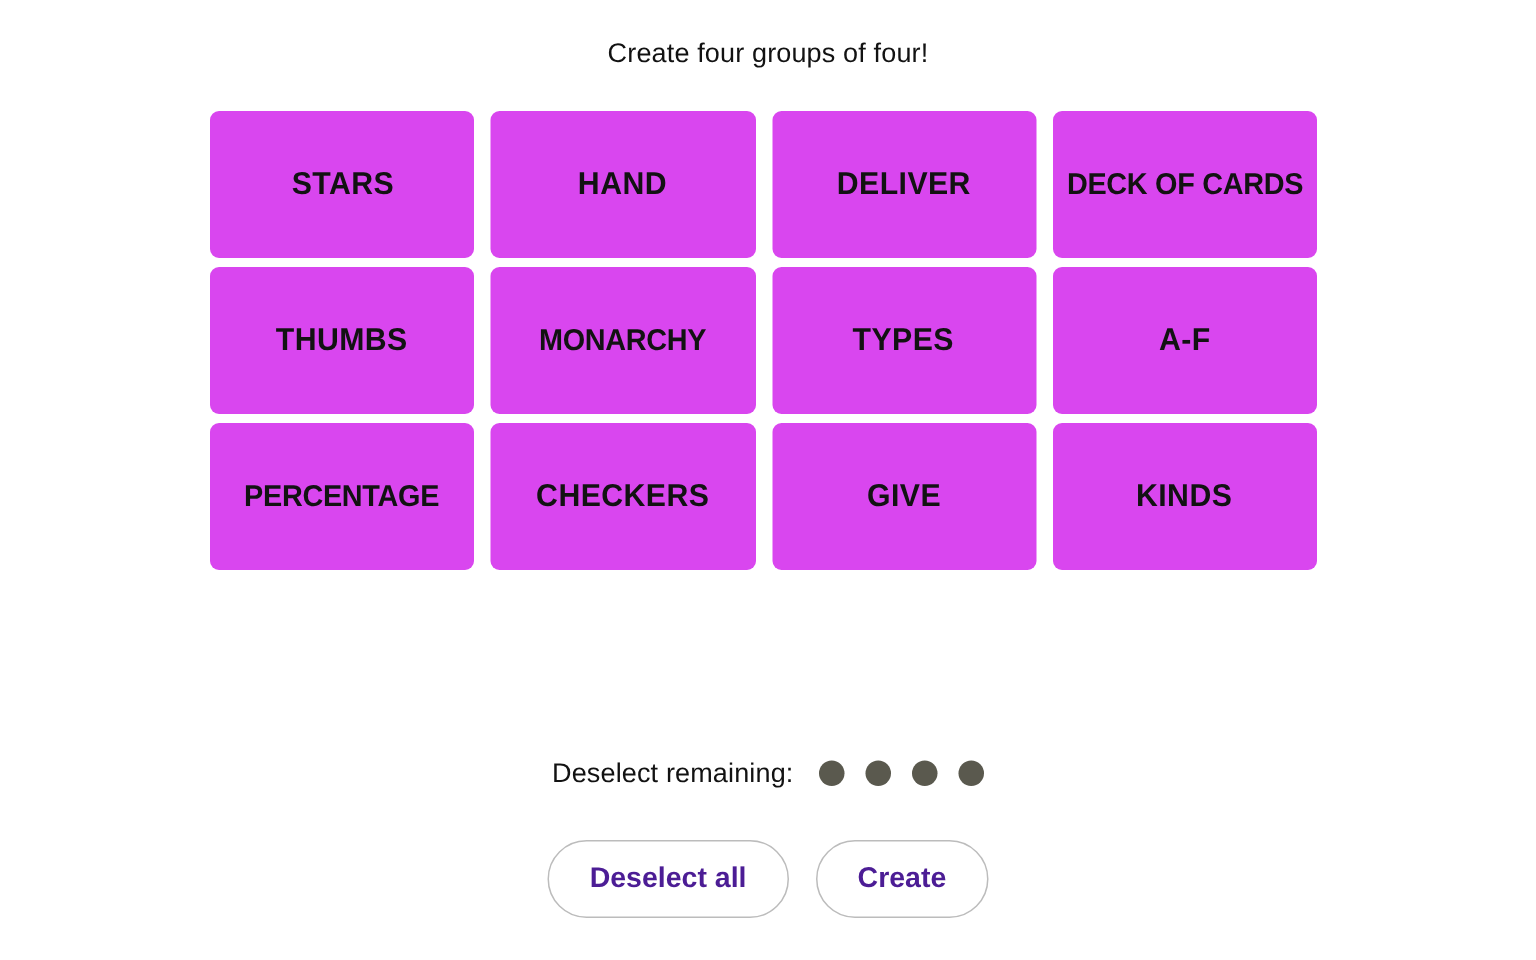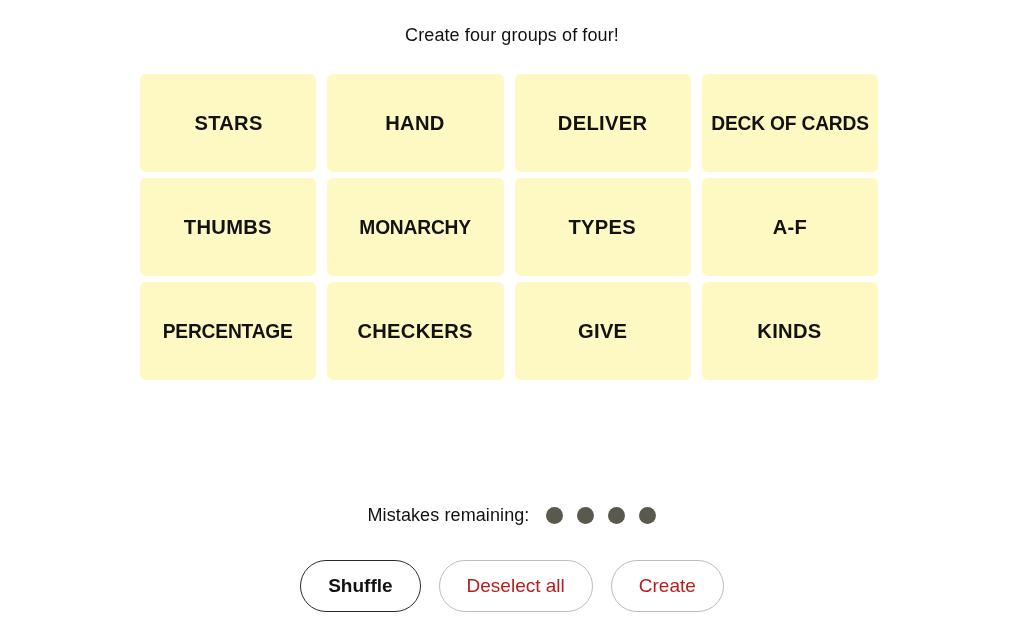--- a/index.html
+++ b/index.html
@@ -38,21 +38,21 @@
     top: 74px;
     width: 738px;
     height: 410px;
     display: grid;
     grid-template-columns: repeat(4, 1fr);
     grid-template-rows: repeat(4, 1fr);
     column-gap: 11px;
     row-gap: 6px;
   }
   .tile {
-    background: #fef9c3;
+    background: #d946ef;
     border: none;
     border-radius: 6px;
     display: flex;
     align-items: center;
     justify-content: center;
     padding: 0 4px;
     box-sizing: border-box;
     cursor: pointer;
     font-family: "Liberation Sans", sans-serif;
   }
@@ -123,22 +123,22 @@
     white-space: nowrap;
   }
   .btn-primary {
     border: 1.6px solid #2b2b2b;
     color: #121212;
     font-weight: bold;
     padding: 0 27px;
   }
   .btn-disabled {
     border: 1.3px solid #bcbcbc;
-    color: #b91c1c;
-    font-weight: normal;
+    color: #4c1d95;
+    font-weight: bold;
     padding: 10px 27px;
     cursor: default;
   }
 </style>
 </head>
 <body>
 
 <div class="page">
 
   <div class="prompt">Create four groups of four!</div>
@@ -179,28 +179,27 @@
     </button>
     <button class="tile">
       <span class="tile-label">GIVE</span>
     </button>
     <button class="tile">
       <span class="tile-label">KINDS</span>
     </button>
   </div>
 
   <div class="mistakes">
-    <span class="mistakes-label">Mistakes remaining:</span>
+    <span class="mistakes-label">Deselect remaining:</span>
     <span class="dots">
       <span class="dot"></span>
       <span class="dot"></span>
       <span class="dot"></span>
       <span class="dot"></span>
     </span>
   </div>
 
   <div class="controls">
-    <button class="btn btn-primary">Shuffle</button>
     <button class="btn btn-disabled">Deselect all</button>
     <button class="btn btn-disabled">Create</button>
   </div>
 
 </div>
 
 </body></html>

